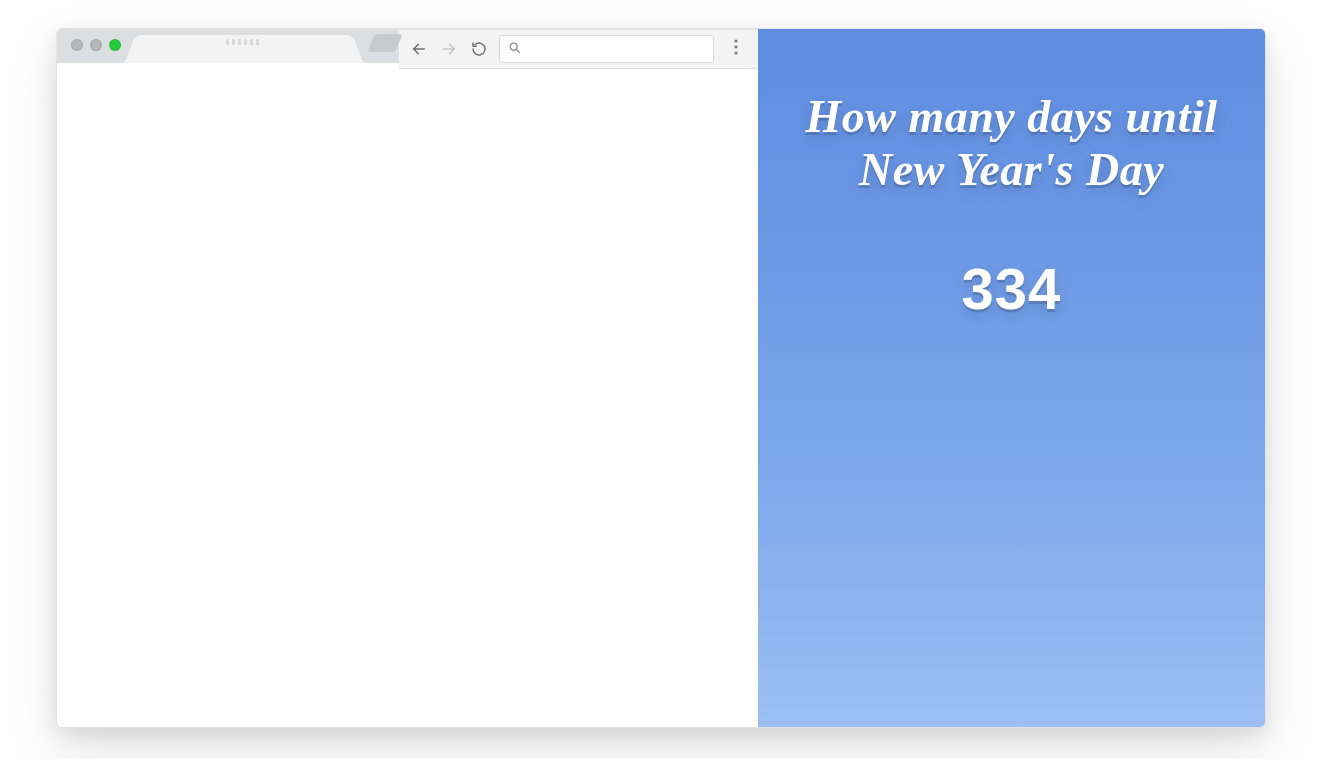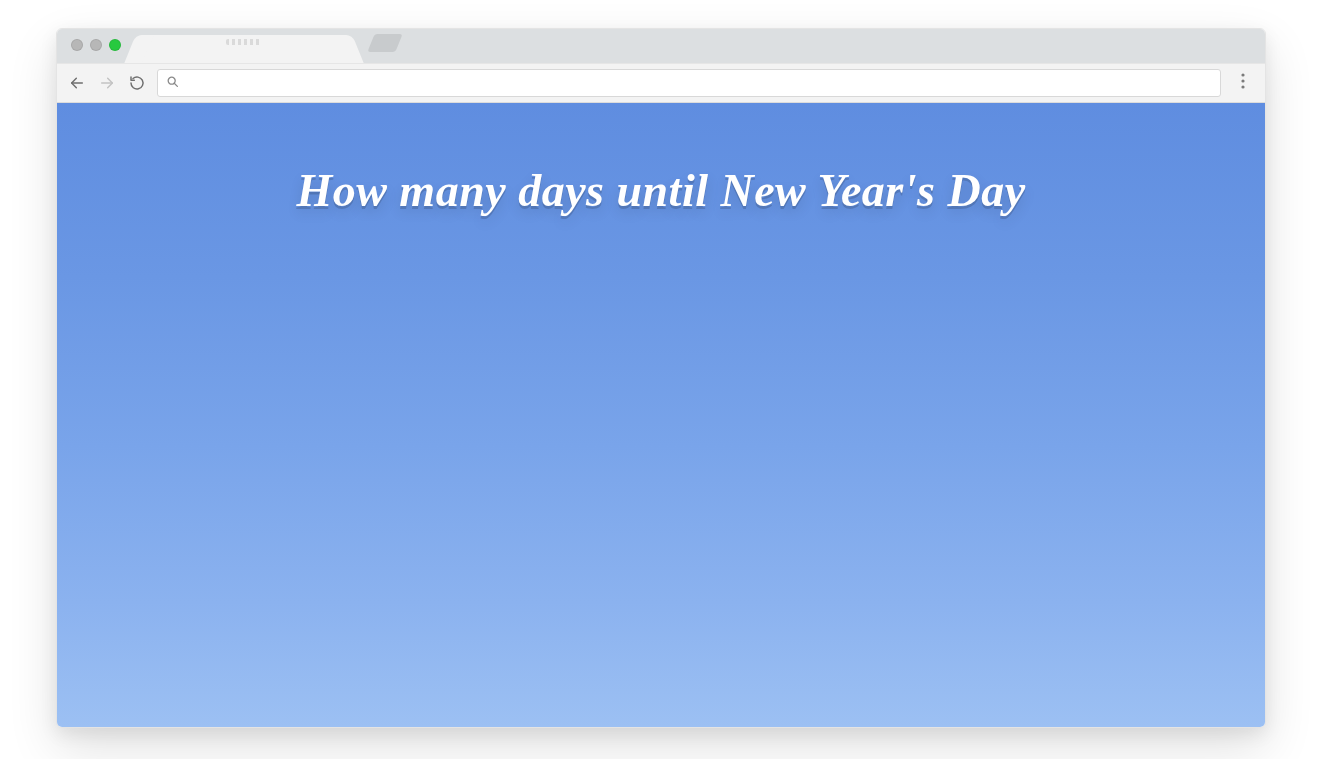--- a/index.html
+++ b/index.html
@@ -20,21 +20,21 @@
     padding-top: 28px;
   }
   .browser-window {
     width: 1210px;
     height: 700px;
     background: #fff;
     border-radius: 6px;
     box-shadow: 0 20px 50px rgba(0,0,0,0.12), 0 6px 18px rgba(0,0,0,0.08);
     overflow: hidden;
     display: flex;
-    flex-direction: column;
+    flex-direction: row;
     border: 1px solid #e4e4e4;
   }
 
   
   .chrome-tabstrip {
     height: 34px;
     background: #dcdfe1;
     position: relative;
     display: flex;
     align-items: flex-end;
@@ -229,16 +229,17 @@
               <circle cx="2" cy="2" r="1.6" fill="currentColor"></circle>
               <circle cx="2" cy="8" r="1.6" fill="currentColor"></circle>
               <circle cx="2" cy="14" r="1.6" fill="currentColor"></circle>
             </svg>
         </span>
       </div>
     </div>
 
     <div class="viewport">
       <div class="headline">How many days until New Year's Day</div>
+      <div class="count">334</div>
     </div>
 
   </div>
 </div>
 
 </body></html>

